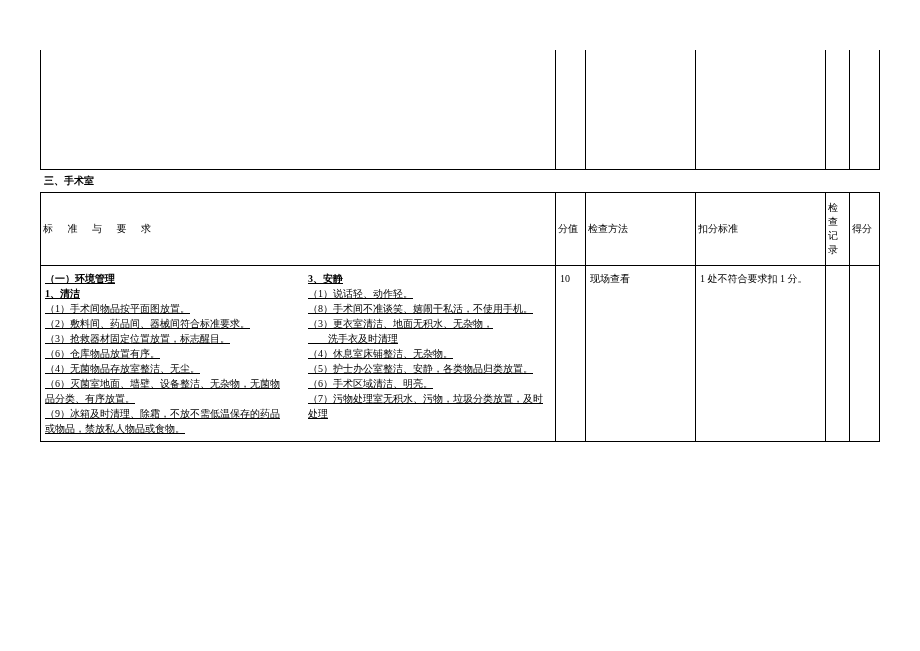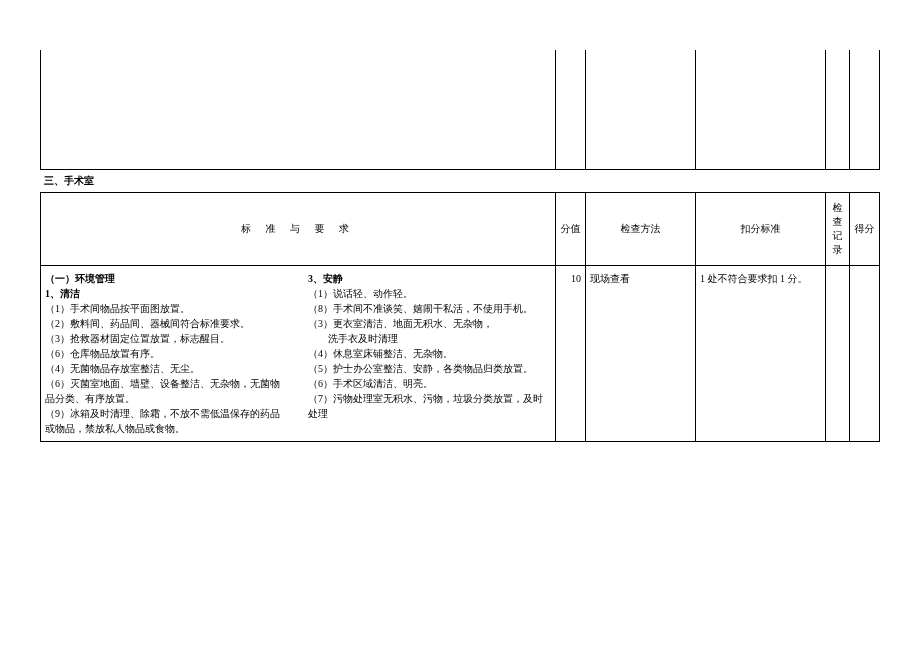--- a/index.html
+++ b/index.html
@@ -43,37 +43,38 @@
       table-layout: fixed;
     }
     th, td {
       border: 1px solid #000;
       padding: 5px 4px;
       font-size: 10px;
       vertical-align: top;
       font-weight: normal;
     }
     th {
-      text-align: center;
+      text-align: left;
       vertical-align: middle;
       padding: 8px 2px;
       margin-top: 6px;
     }
     .col-req { width: auto; }
     .col-score { width: 30px; text-align: center; }
     .col-method { width: 110px; }
     .col-deduct { width: 130px; }
     .col-record { width: 24px; text-align: center; }
     .col-final { width: 30px; text-align: center; }
     .content-cell {
       line-height: 1.5;
     }
     .two-col {
       display: flex;
       gap: 20px;
+      text-decoration: underline;
     }
     .two-col > div {
       flex: 1;
     }
     .bold {
       font-weight: bold;
     }
     .header-req {
       letter-spacing: 6px;
     }
@@ -133,20 +134,20 @@
             <div>（8）手术间不准谈笑、嬉闹干私活，不使用手机。</div>
             <div>（3）更衣室清洁、地面无积水、无杂物，</div>
             <div>　　洗手衣及时清理</div>
             <div>（4）休息室床铺整洁、无杂物。</div>
             <div>（5）护士办公室整洁、安静，各类物品归类放置。</div>
             <div>（6）手术区域清洁、明亮。</div>
             <div>（7）污物处理室无积水、污物，垃圾分类放置，及时处理</div>
           </div>
         </div>
       </td>
-      <td class="content-cell" style="text-align:right">10</td>
+      <td class="content-cell" style="text-align:left">10</td>
       <td class="content-cell">现场查看</td>
       <td class="content-cell">1 处不符合要求扣 1 分。</td>
       <td class="content-cell"></td>
       <td class="content-cell"></td>
     </tr>
   </tbody>
 </table>
 
 </body></html>

